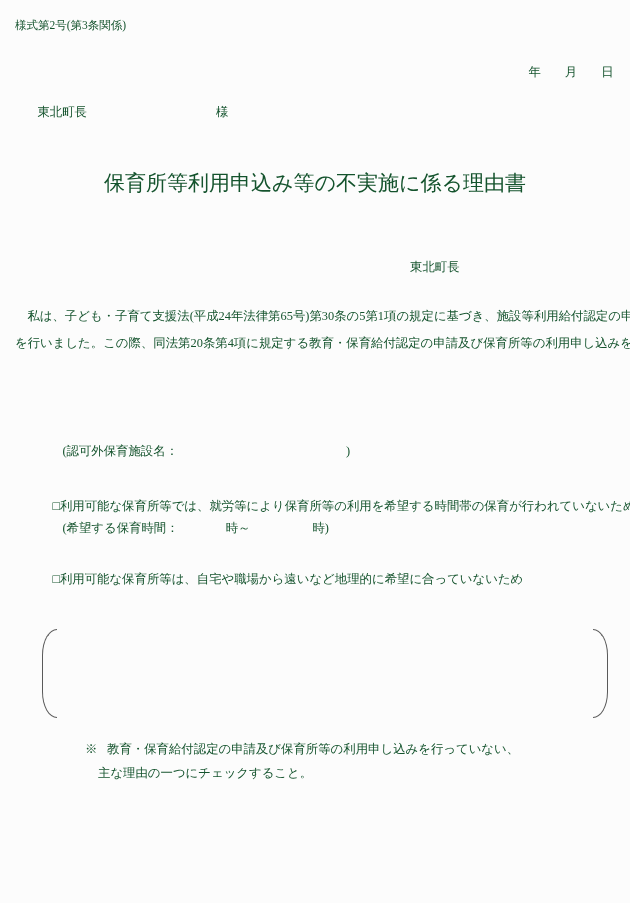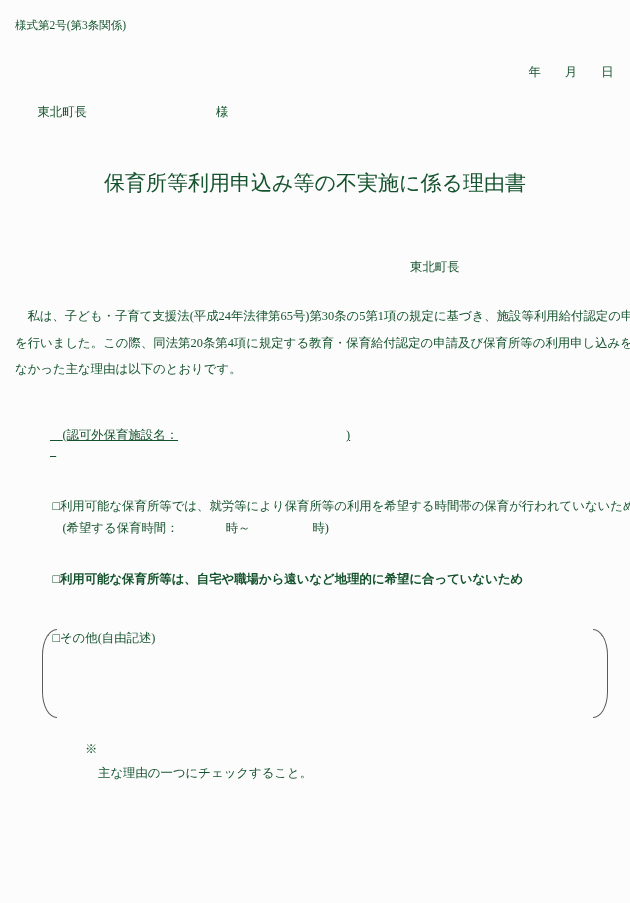--- a/index.html
+++ b/index.html
@@ -15,23 +15,23 @@
   .addressee{left:25px;top:89px;}
   .addressee .hsep{display:inline-block;width:129px;}
   .doc-title{left:0;top:169px;width:100%;text-align:center;
     font-size:21px;font-weight:normal;margin:0;white-space:pre;position:absolute;}
   .guardian{left:410px;top:259px;}
   .guardian-blank{position:absolute;left:472px;top:252px;width:135px;height:24px;}
   .paragraph{position:absolute;left:15px;top:303px;width:608px;line-height:26.6px;}
   .pline{white-space:pre;}
   .opt{position:absolute;left:40px;white-space:pre;}
   .opt-sub{position:absolute;left:50px;white-space:pre;}
-  .opt1{top:406px;} .opt1-sub{top:412px;text-decoration:underline;}
+  .opt1{top:406px;} .opt1-sub{top:428px;}
   .opt2{top:483px;} .opt2-sub{top:505px;}
-  .opt3{top:556px;font-weight:bold;}
+  .opt3{top:556px;}
   .opt4{top:615px;}
   .sp{display:inline-block;height:1em;vertical-align:bottom;}
   .sp-facility{width:168px;}
   .sp-t1{width:47px;}
   .sp-t2{width:62px;}
   .freebox{position:absolute;left:42px;top:629px;width:566px;height:89px;}
   .bracket{position:absolute;top:0;width:15px;height:100%;box-sizing:border-box;}
   .bracket.left{
     left:0;
     border-left:1px solid #5a5a5a;border-top:1px solid #5a5a5a;border-bottom:1px solid #5a5a5a;
@@ -62,43 +62,40 @@
   </div>
 
   <h1 class="doc-title">保育所等利用申込み等の不実施に係る理由書</h1>
 
   <div class="abs guardian">東北町長</div>
   <div class="guardian-blank"></div>
 
   <div class="paragraph">
     <div class="pline">　私は、子ども・子育て支援法(平成24年法律第65号)第30条の5第1項の規定に基づき、施設等利用給付認定の申請</div>
     <div class="pline">を行いました。この際、同法第20条第4項に規定する教育・保育給付認定の申請及び保育所等の利用申し込みを行わ</div>
-    <div class="pline">なかった主な理由は以下のとおりです。</div>
   </div>
 
   <div class="opt-sub opt1-sub">
     <span>(認可外保育施設名：</span><span class="sp sp-facility"></span><span>)</span>
   </div>
 
   <div class="opt opt2">
     <span>□</span><span>利用可能な保育所等では、就労等により保育所等の利用を希望する時間帯の保育が行われていないため</span>
   </div>
   <div class="opt-sub opt2-sub">
     <span>(希望する保育時間：</span><span class="sp sp-t1"></span><span>時～</span><span class="sp sp-t2"></span><span>時)</span>
   </div>
 
   <div class="opt opt3">
     <span>□</span><span>利用可能な保育所等は、自宅や職場から遠いなど地理的に希望に合っていないため</span>
   </div>
 
-  <div class="opt opt4">
-    <span>□</span><span>その他(自由記述)</span>
-  </div>
 
   <div class="freebox">
     <div class="bracket left"></div>
     <div class="bracket right"></div>
   </div>
 
   <div class="abs note-marker">※</div>
+  <div class="abs note-line1">教育・保育給付認定の申請及び保育所等の利用申し込みを行っていない、</div>
   <div class="abs note-line2">主な理由の一つにチェックすること。</div>
 
 </div>
 
 </body></html>

